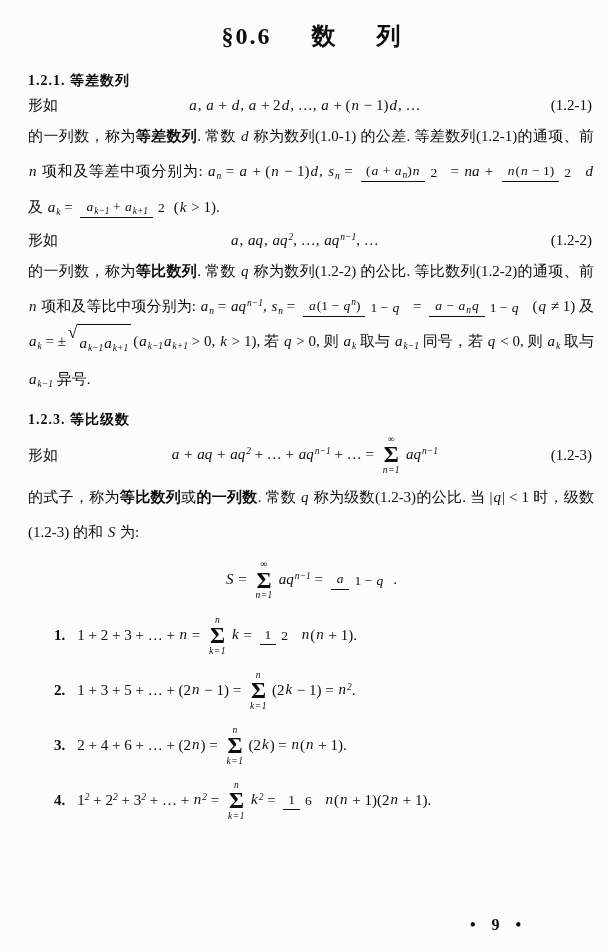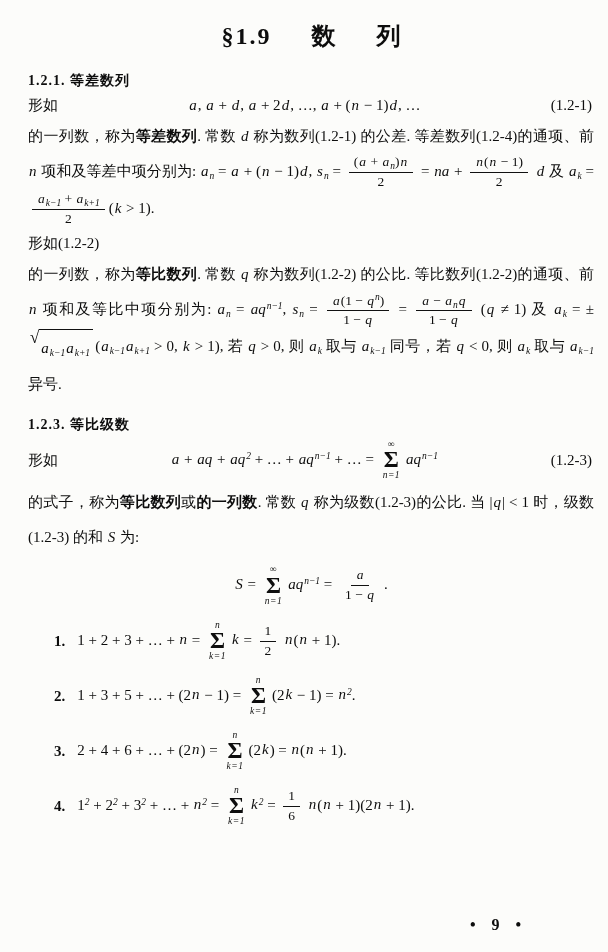--- a/index.html
+++ b/index.html
@@ -31,21 +31,21 @@
     display:flex;align-items:center;font-size:15px;
     margin:9px 0;min-height:46px;padding-left:26px;
   }
   .item-num{margin-right:12px;font-weight:bold;}
   i{font-style:italic;padding:0 1px;}
   b{font-weight:bold;}
   sub,sup{font-size:9.5px;font-style:italic;line-height:0;}
   sub{vertical-align:-0.35em;}
   sup{vertical-align:0.55em;}
   .frac{
-    display:inline-flex;flex-direction:column;align-items:center;
+    display:inline-flex;align-items:center;
     vertical-align:middle;margin:0 4px;font-size:13.5px;line-height:1.25;
   }
   .frac .num{border-bottom:1.4px solid #111;padding:0 5px 1px 5px;white-space:nowrap;}
   .frac .den{padding:1px 5px 0 5px;white-space:nowrap;}
   .sum{
     display:inline-flex;flex-direction:column;align-items:center;
     vertical-align:middle;margin:0 5px;line-height:1;
   }
   .sum .lim{font-size:9.5px;font-style:italic;letter-spacing:0.5px;}
   .sum .sigma{font-size:23px;font-weight:bold;line-height:0.95;}
@@ -56,46 +56,47 @@
     position:absolute;top:916px;left:470px;font-size:16px;font-weight:bold;
     letter-spacing:6px;
   }
 </style>
 </head>
 <body>
 
 <div class="content">
 
   <div class="page-title">
-    <span>§1.9</span>
+    <span>§0.6</span>
     <span class="cjk">数列</span>
   </div>
 
   <div>
     <div class="sec-heading">1.2.1. 等差数列</div>
     <div class="xr">
       <span class="xr-label">形如</span>
       <span class="xr-formula"><i>a</i><span>, </span><i>a</i><span> + </span><i>d</i><span>, </span><i>a</i><span> + 2</span><i>d</i><span>, …, </span><i>a</i><span> + (</span><i>n</i><span> − 1)</span><i>d</i><span>, …</span></span>
       <span class="xr-eq">(1.2-1)</span>
     </div>
-    <div class="para"><span>的一列数，称为</span><b>等差数列</b><span>. 常数 </span><i>d</i><span> 称为数列(1.2-1) 的公差. 等差数列(1.2-4)的通项、前 </span><i>n</i><span> 项和及等差中项分别为: </span><i>a</i><sub>n</sub><span> = </span><i>a</i><span> + (</span><i>n</i><span> − 1)</span><i>d</i><span>, </span><i>s</i><sub>n</sub><span> = </span><span class="frac">
+    <div class="para"><span>的一列数，称为</span><b>等差数列</b><span>. 常数 </span><i>d</i><span> 称为数列(1.0-1) 的公差. 等差数列(1.2-1)的通项、前 </span><i>n</i><span> 项和及等差中项分别为: </span><i>a</i><sub>n</sub><span> = </span><i>a</i><span> + (</span><i>n</i><span> − 1)</span><i>d</i><span>, </span><i>s</i><sub>n</sub><span> = </span><span class="frac">
           <span class="num"><span>(</span><i>a</i><span> + </span><i>a</i><sub>n</sub><span>)</span><i>n</i></span>
           <span class="den"><span>2</span></span>
         </span><span> = </span><i>na</i><span> + </span><span class="frac">
           <span class="num"><i>n</i><span>(</span><i>n</i><span> − 1)</span></span>
           <span class="den"><span>2</span></span>
         </span><span> </span><i>d</i><span> 及 </span><i>a</i><sub>k</sub><span> = </span><span class="frac">
           <span class="num"><i>a</i><sub>k−1</sub><span> + </span><i>a</i><sub>k+1</sub></span>
           <span class="den"><span>2</span></span>
         </span><span>(</span><i>k</i><span> &gt; 1).</span></div>
   </div>
 
   <div>
     <div class="xr">
       <span class="xr-label">形如</span>
+      <span class="xr-formula"><i>a</i><span>, </span><i>aq</i><span>, </span><i>aq</i><sup>2</sup><span>, …, </span><i>aq</i><sup>n−1</sup><span>, …</span></span>
       <span class="xr-eq">(1.2-2)</span>
     </div>
     <div class="para"><span>的一列数，称为</span><b>等比数列</b><span>. 常数 </span><i>q</i><span> 称为数列(1.2-2) 的公比. 等比数列(1.2-2)的通项、前 </span><i>n</i><span> 项和及等比中项分别为: </span><i>a</i><sub>n</sub><span> = </span><i>aq</i><sup>n−1</sup><span>, </span><i>s</i><sub>n</sub><span> = </span><span class="frac">
           <span class="num"><i>a</i><span>(1 − </span><i>q</i><sup>n</sup><span>)</span></span>
           <span class="den"><span>1 − </span><i>q</i></span>
         </span><span> = </span><span class="frac">
           <span class="num"><i>a</i><span> − </span><i>a</i><sub>n</sub><i>q</i></span>
           <span class="den"><span>1 − </span><i>q</i></span>
         </span><span> (</span><i>q</i><span> ≠ 1) 及 </span><i>a</i><sub>k</sub><span> = ±</span><span class="sqrt">
           <span class="sqrt-sign">√</span>

